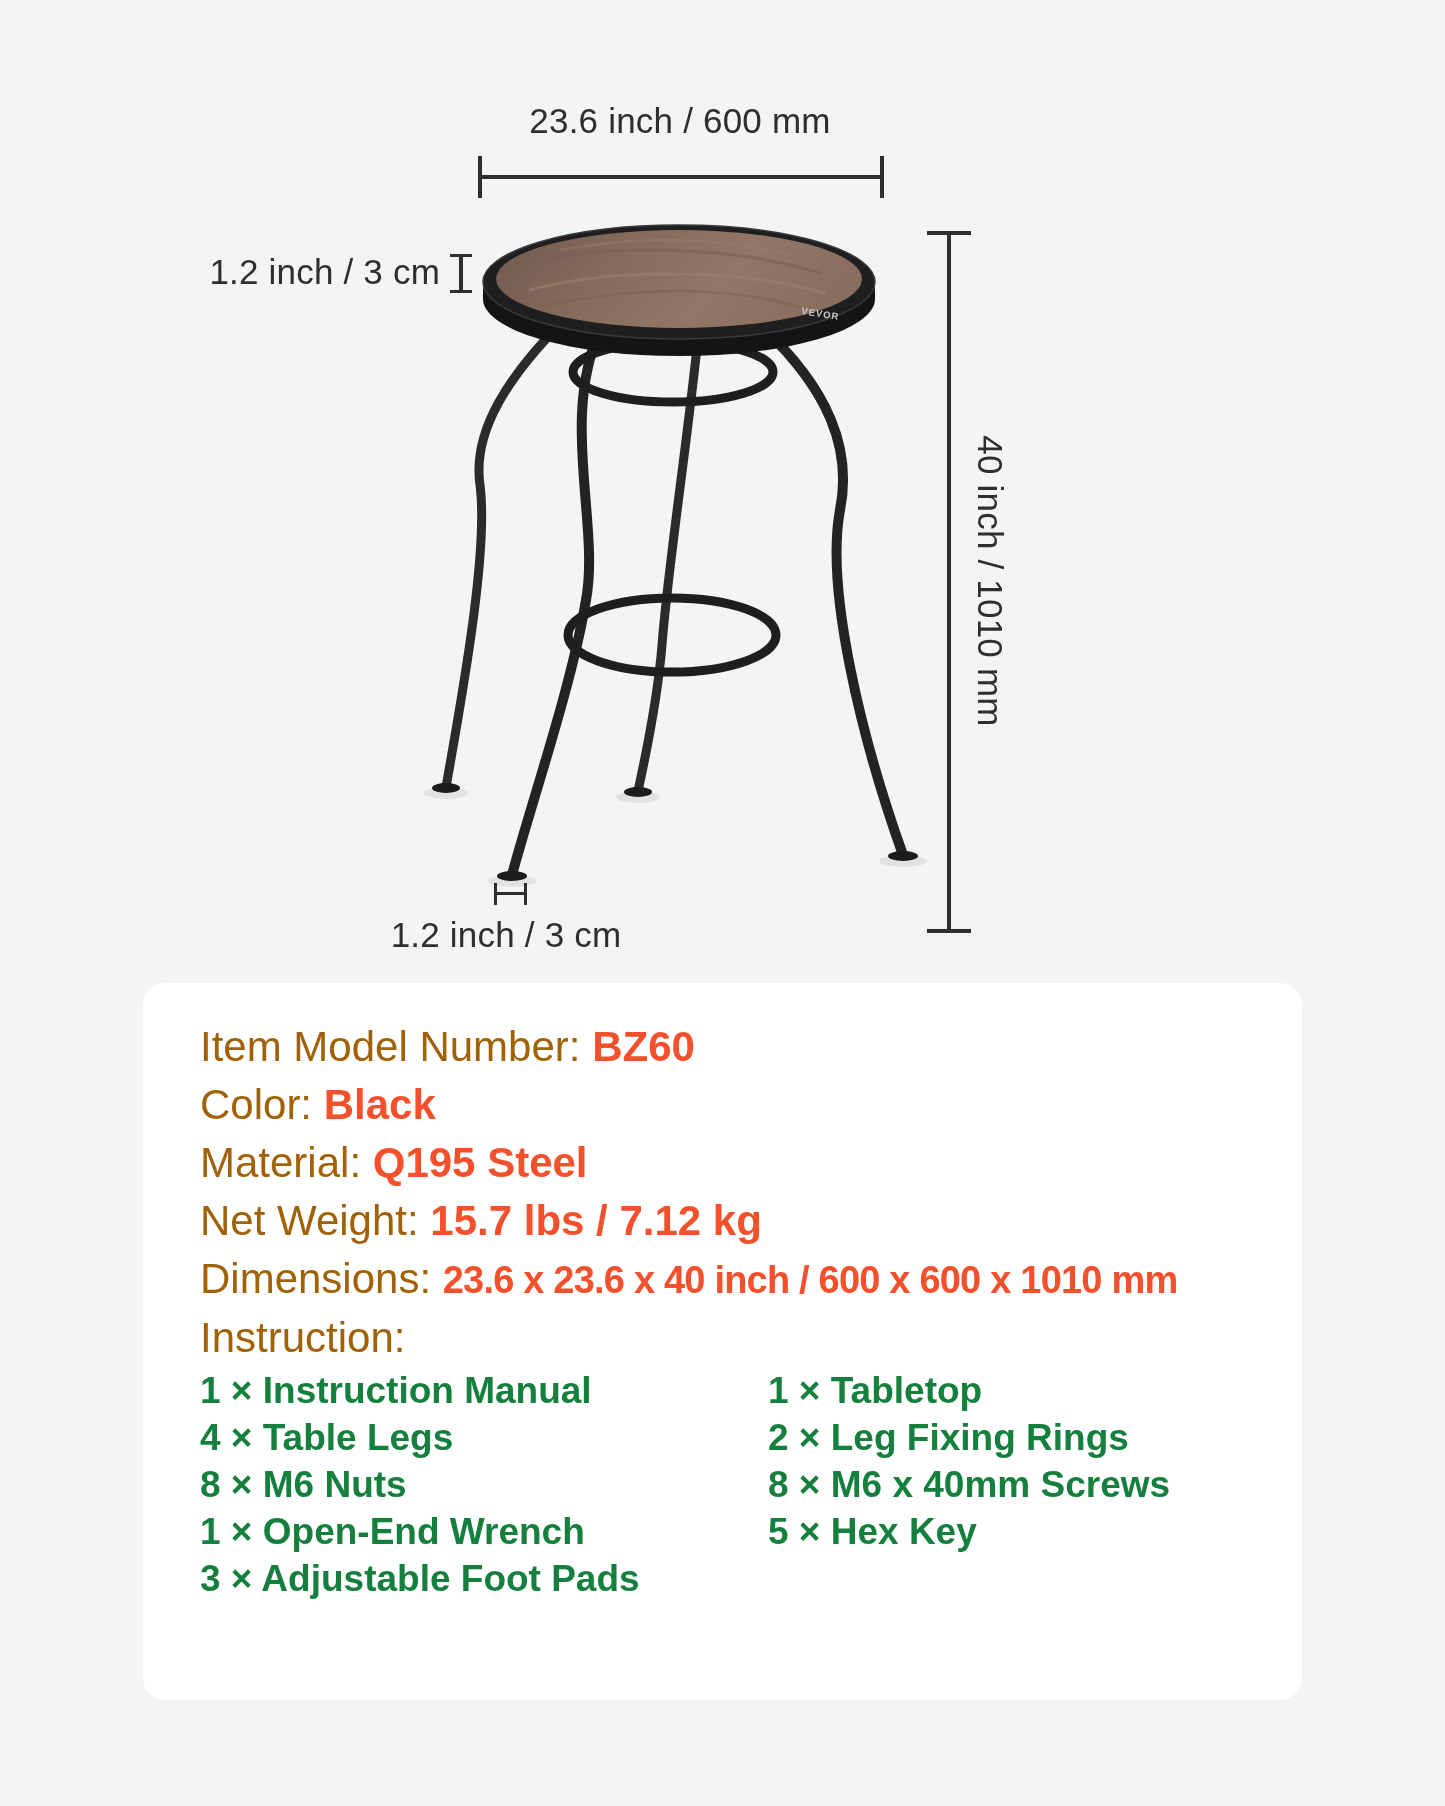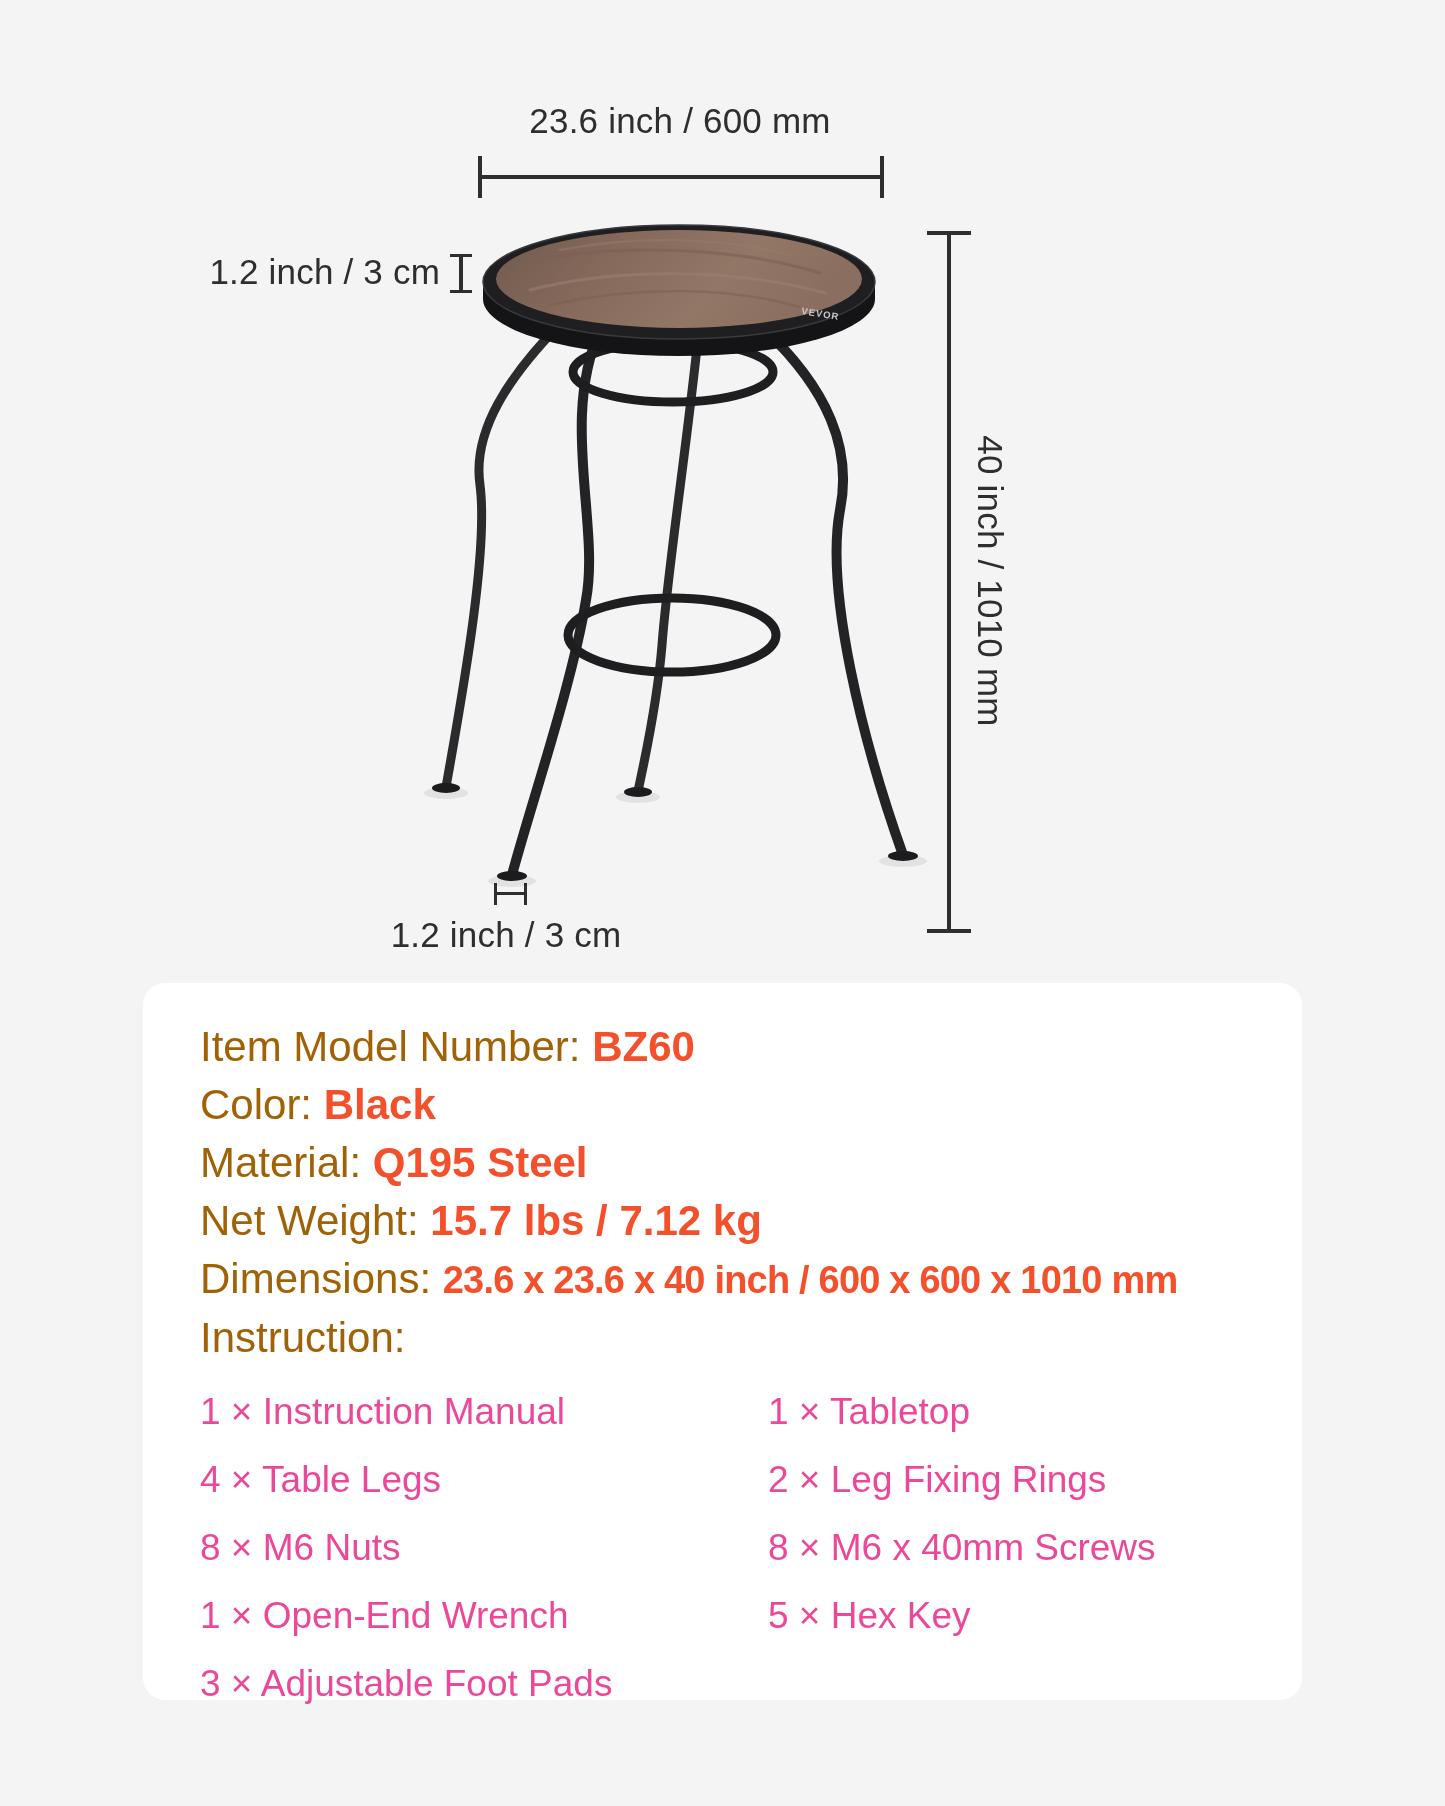--- a/index.html
+++ b/index.html
@@ -65,24 +65,23 @@
   .spec-value { color: #f3502b; font-weight: bold; }
   .spec-value.condensed { font-size: 38px; letter-spacing: -0.8px; }
 
   .acc-columns { display: flex; }
   .acc-col { display: block; }
   .acc-col-left  { width: 568px; }
   .acc-col-right { flex: 1; }
   .acc-item {
     line-height: 47px;
     font-size: 37px;
-    font-weight: normal;
-    color: #ec4899;
+    font-weight: bold;
+    color: #15803d;
     white-space: nowrap;
-    margin-top: 21px;
   }
 </style>
 </head>
 <body>
 
 <div class="stage">
 
   <div class="dim-text dim-top-text">23.6 inch / 600 mm</div>
   <div class="dim-line bracket-h"></div>
   <div class="dim-line tick-left"></div>

